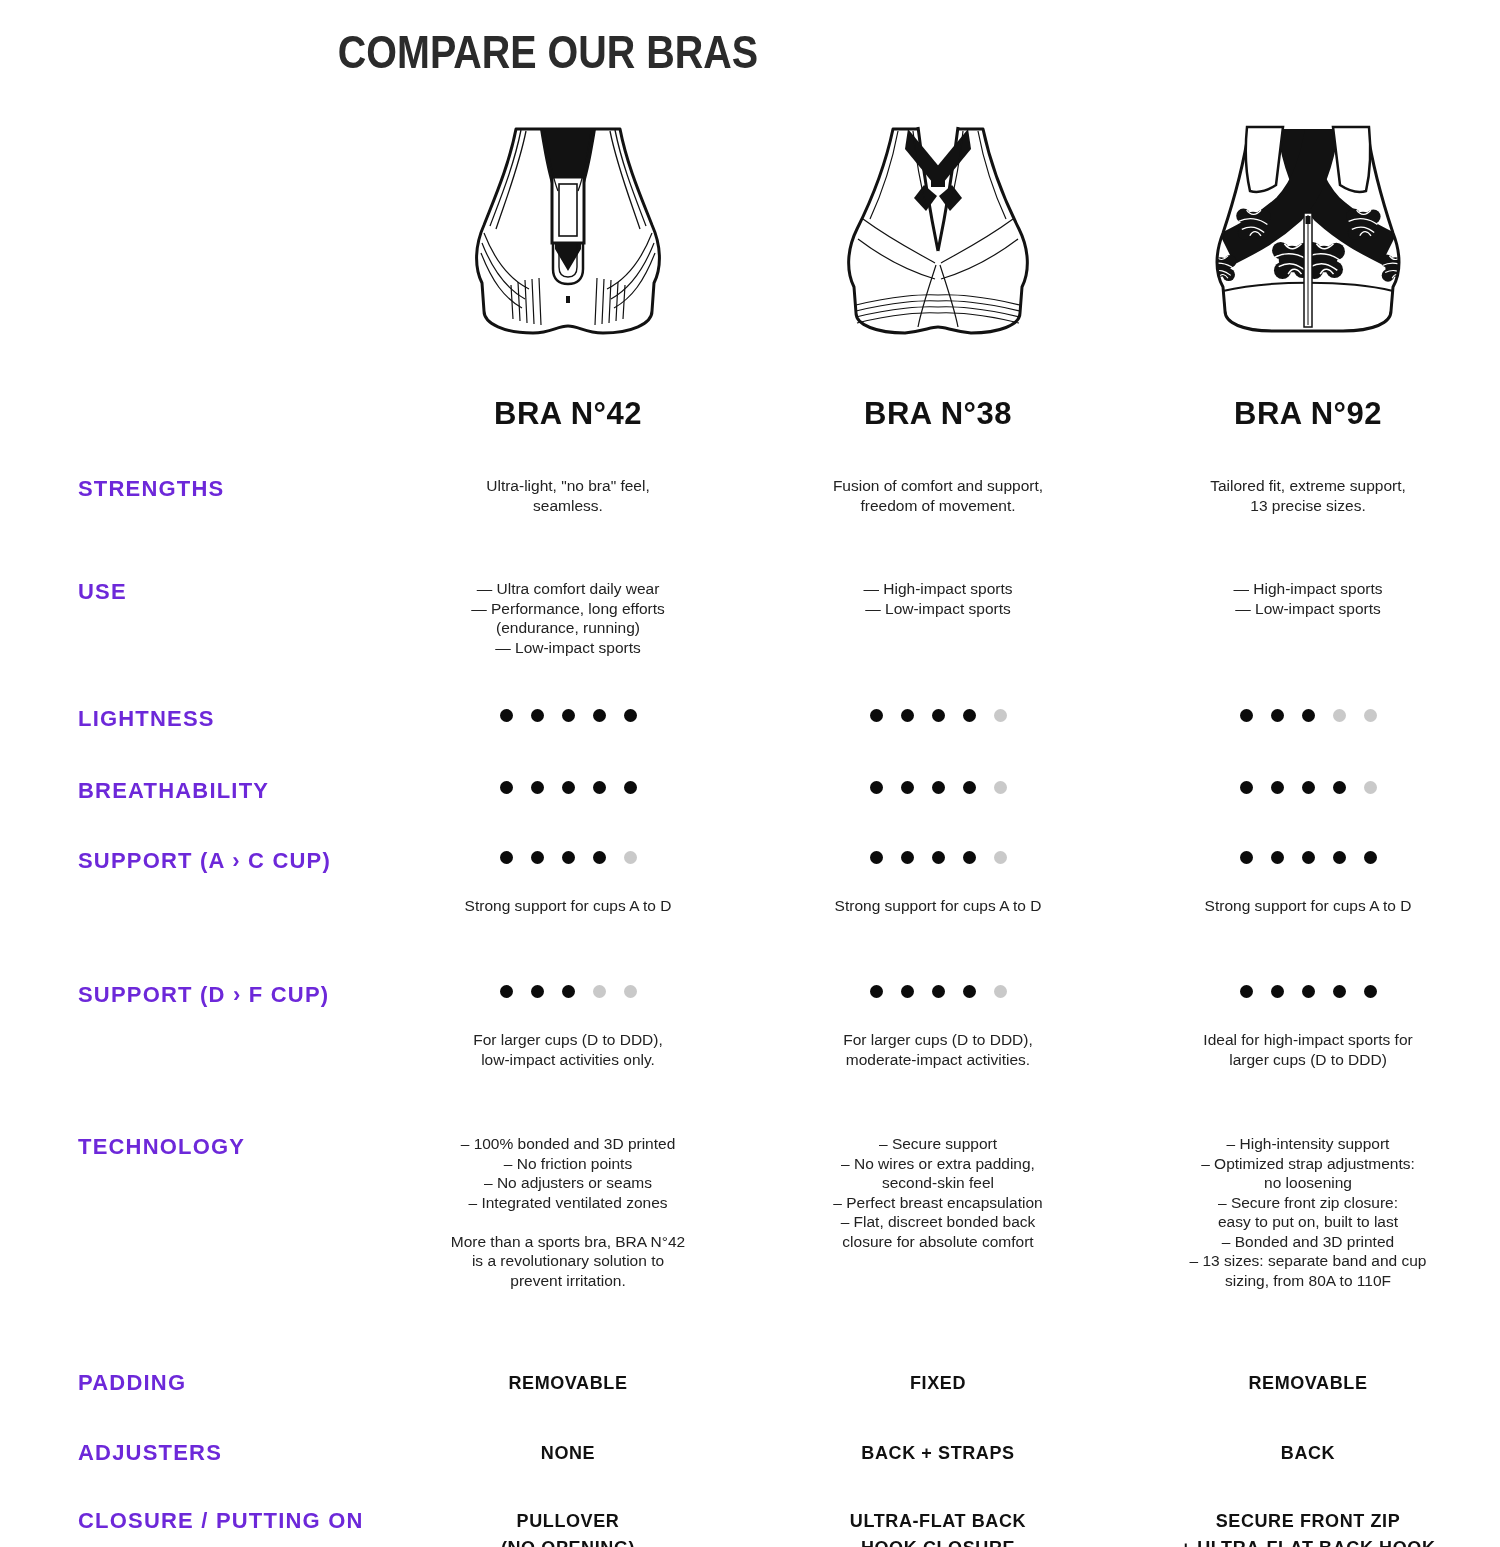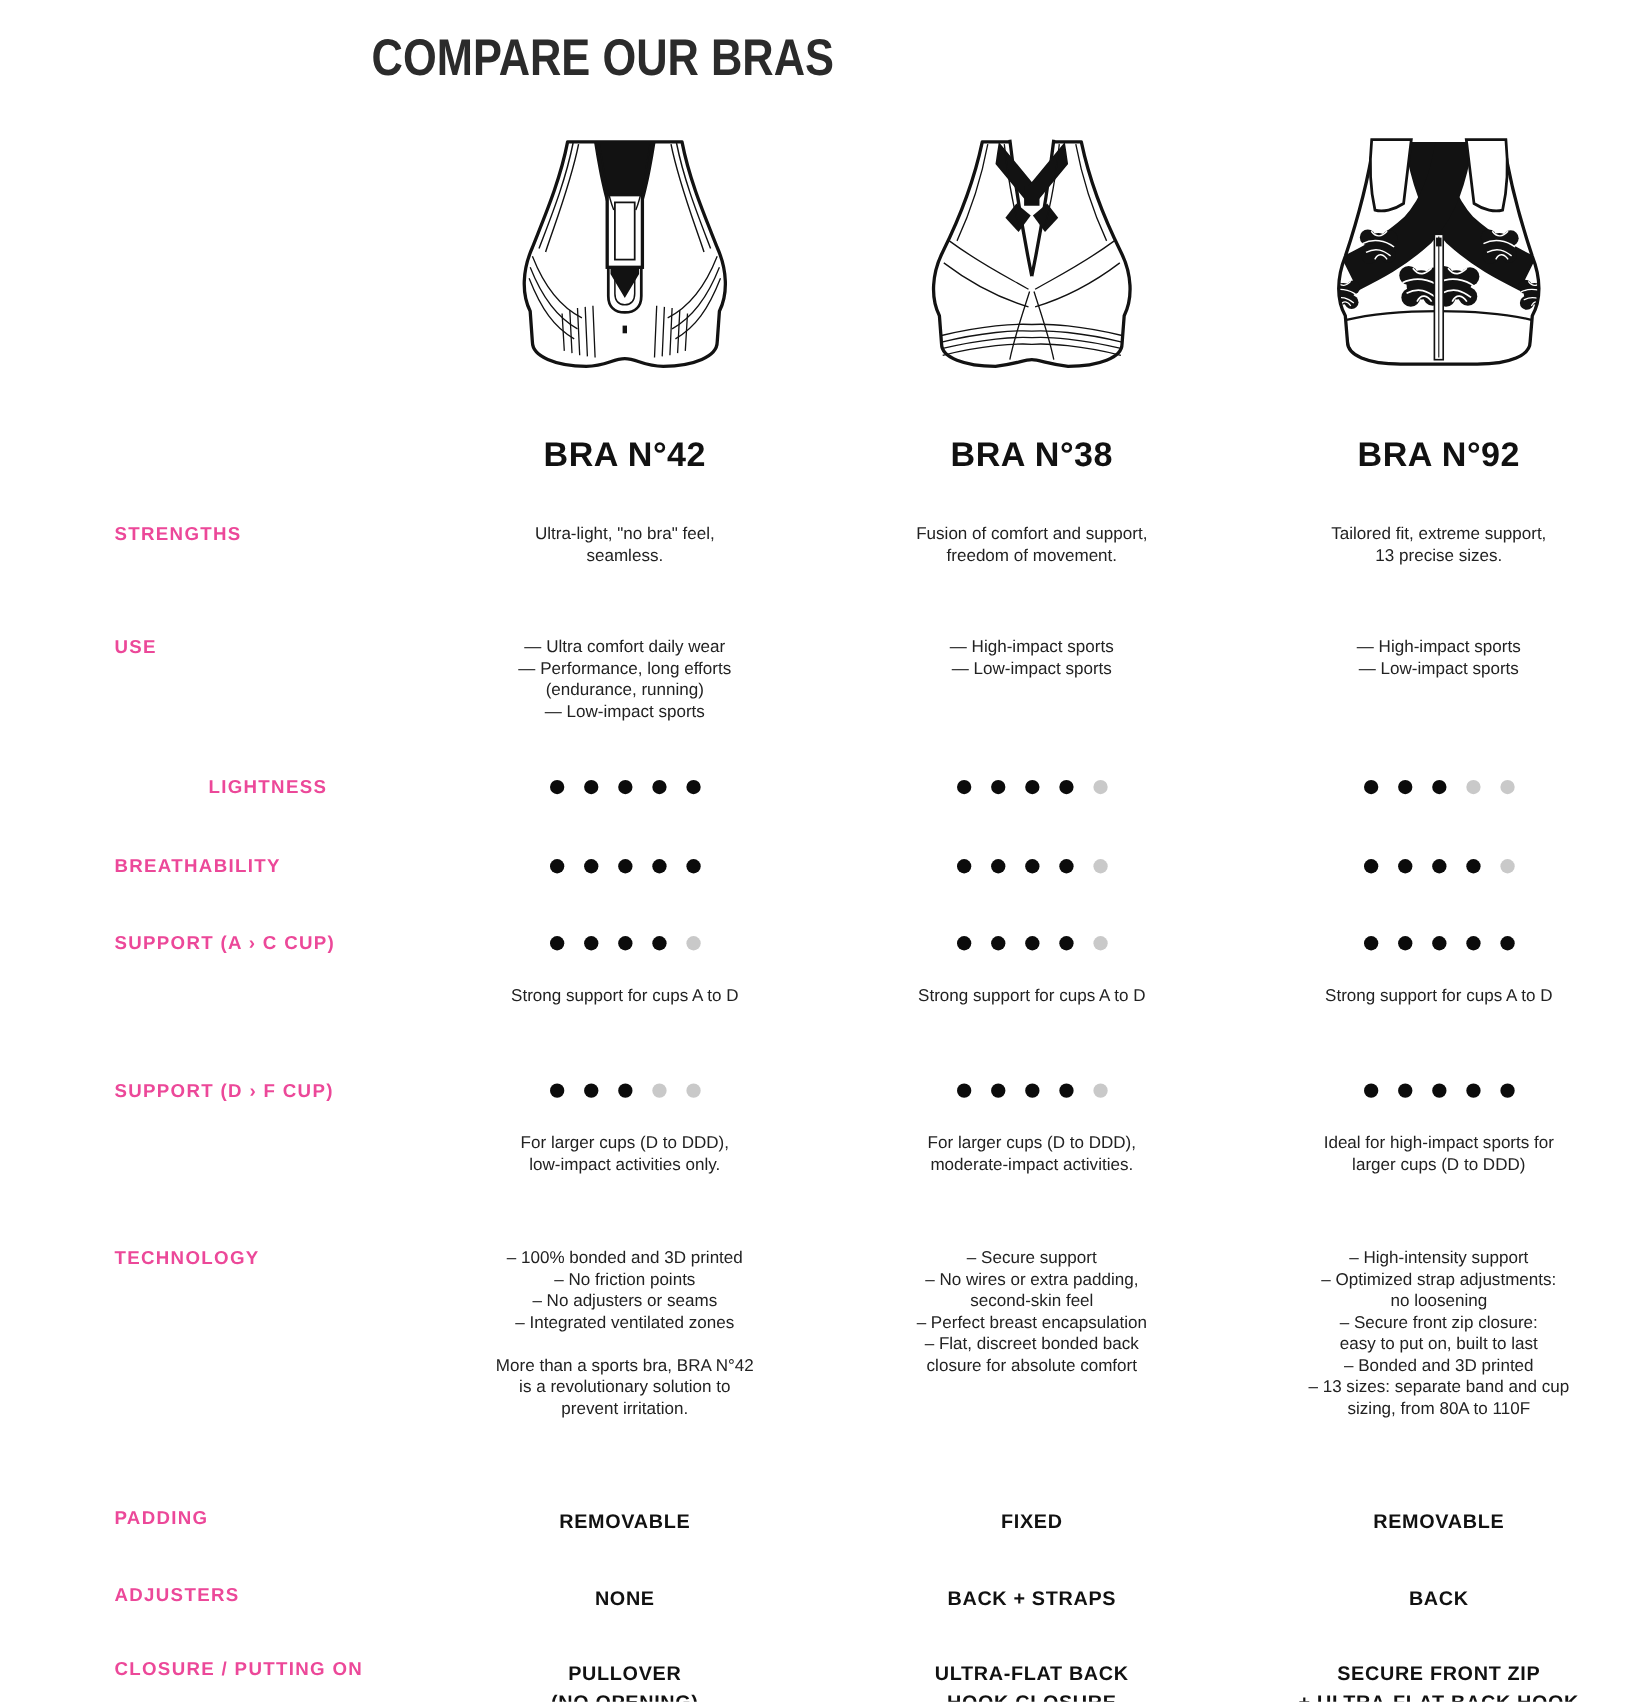--- a/index.html
+++ b/index.html
@@ -2,37 +2,37 @@
 <html><head>
 <meta charset="utf-8">
 <style>
   html,body{margin:0;padding:0;background:#fff;}
   body{width:1500px;height:1547px;overflow:hidden;position:relative;
        font-family:"Liberation Sans","DejaVu Sans",sans-serif;color:#1a1a1a;}
   .page{width:1196px;}
   h1.title{margin:24px 0 0;text-align:center;font-size:47px;font-weight:bold;color:#2b2b2b;
            letter-spacing:0;transform:translateX(-50px) scaleX(.84);transform-origin:50% 50%;}
   .grid{display:grid;grid-template-columns:383px 370px 370px 370px;align-items:start;}
-  .label-cell{padding-left:104px;font-weight:bold;font-size:17px;letter-spacing:1.2px;
-              color:#ec4899;line-height:1.2;text-transform:uppercase;}
+  .label-cell{padding-left:78px;font-weight:bold;font-size:22px;letter-spacing:1.2px;
+              color:#6d28d9;line-height:1.2;text-transform:uppercase;}
   .pcell{text-align:center;}
   .header-row{margin-top:42px;}
   .bra-figure{display:flex;flex-direction:column;align-items:center;gap:38px;}
   .bra-name{margin-top:13px;font-size:31px;font-weight:bold;letter-spacing:.5px;color:#111;}
   .rows{margin-top:44px;}
   .row{margin:0;}
   .txt{font-size:15.5px;line-height:1.26;white-space:pre-line;color:#222;}
   .boldval{font-size:18px;font-weight:bold;letter-spacing:.6px;line-height:1.5;
            white-space:pre-line;color:#111;}
   .dots{display:flex;justify-content:center;gap:18px;margin-top:3px;}
   .dot{width:13px;height:13px;border-radius:50%;display:inline-block;}
   .note{margin-top:32px;}
   .r-strengths{min-height:103px;}
   .r-use{min-height:127px;}
-  .r-lightness{min-height:72px;text-align:center;}
+  .r-lightness{min-height:72px;}
   .r-breathability{min-height:70px;}
   .r-support-ac{min-height:134px;}
   .r-support-df{min-height:152px;}
   .r-technology{min-height:236px;}
   .r-padding{min-height:70px;}
   .r-adjusters{min-height:68px;}
   svg .ln{fill:none;stroke:#121212;}
 </style>
 </head>
 <body>

